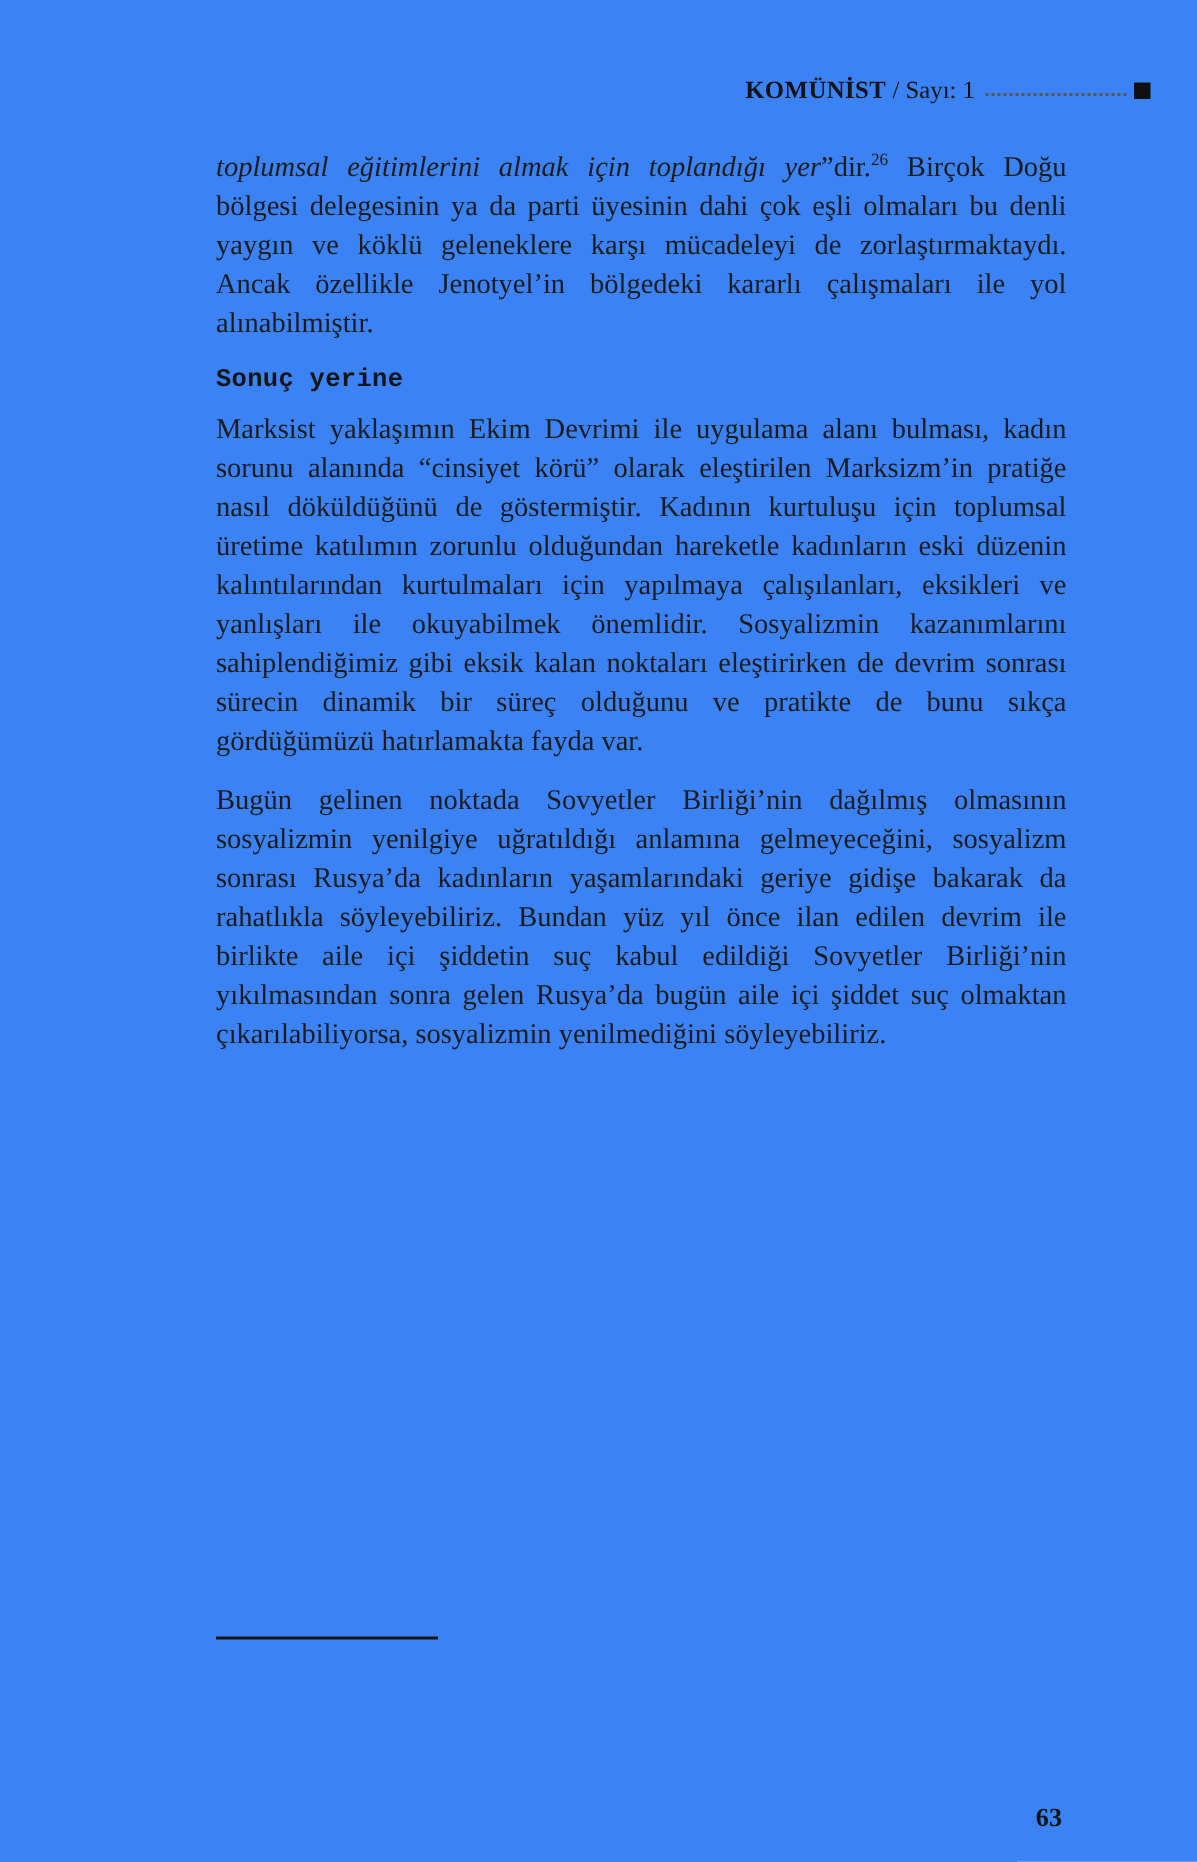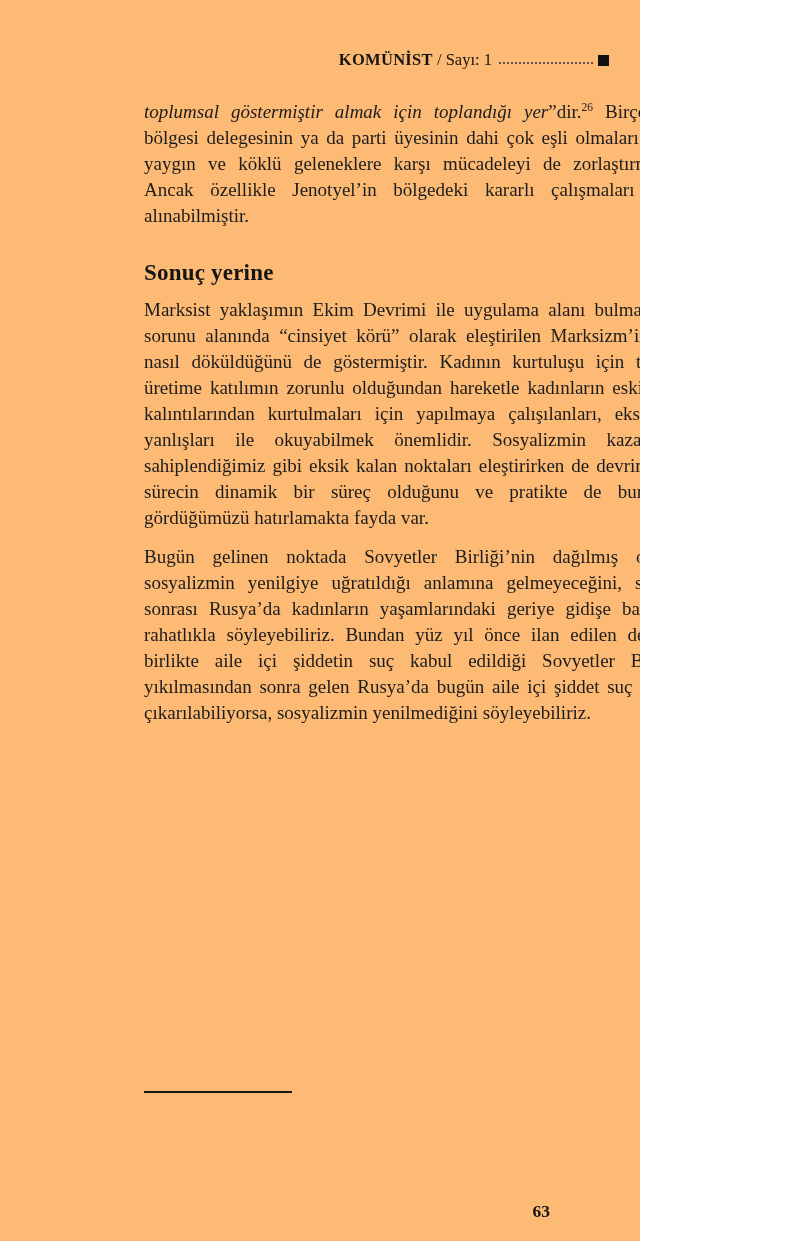--- a/index.html
+++ b/index.html
@@ -5,22 +5,22 @@
   html, body { margin: 0; padding: 0; }
   body {
     width: 798px; height: 1241px;
     background: #ffffff;
     font-family: "Liberation Serif", "DejaVu Serif", serif;
     color: #1c1c1c;
     -webkit-font-smoothing: antialiased;
   }
   .page {
     position: relative;
-    width: 640px; height: 1241px;
-    background: #fdba74;
+    width: 798px; height: 1241px;
+    background: #3b82f6;
     overflow: hidden;
   }
   
   .page-header {
     position: absolute;
     top: 50px; left: 144px; right: 31px;
     display: flex;
     align-items: center;
     justify-content: flex-end;
     font-size: 16.5px;
@@ -46,25 +46,25 @@
     text-align: justify;
     margin: 0 0 13px 0;
   }
   .para em { font-style: italic; }
   sup.fnref {
     font-size: 11.5px;
     line-height: 0;
     vertical-align: super;
   }
   h2.section-heading {
-    font-family: Liberation Serif, serif;
-    font-size: 23px;
+    font-family: Liberation Mono, monospace;
+    font-size: 17px;
     font-weight: 700;
     color: #151515;
-    margin: 31px 0 11px 0;
+    margin: 15px 0 11px 0;
     letter-spacing: 0.2px;
   }
 
   
   .footnote-rule {
     position: absolute;
     top: 1091px; left: 144px;
     width: 148px; height: 0;
     border-top: 2px solid #161616;
   }
@@ -94,21 +94,21 @@
 
   <div class="page-header">
     <span class="journal-title">KOMÜNİST</span>
     <span class="issue-label"> / Sayı: 1</span>
     <span class="header-dots"></span>
     <span class="header-square"></span>
   </div>
 
   <div class="content">
 
-    <p class="para"><em>toplumsal göstermiştir almak için toplandığı yer</em><span>”dir.</span><sup class="fnref">26</sup><span> Birçok Doğu bölgesi delegesinin ya da parti üyesinin dahi çok eşli olmaları bu denli yaygın ve köklü geleneklere karşı mücadeleyi de zorlaştırmaktaydı. Ancak özellikle Jenotyel’in bölgedeki kararlı çalışmaları ile yol alınabilmiştir.</span></p>
+    <p class="para"><em>toplumsal eğitimlerini almak için toplandığı yer</em><span>”dir.</span><sup class="fnref">26</sup><span> Birçok Doğu bölgesi delegesinin ya da parti üyesinin dahi çok eşli olmaları bu denli yaygın ve köklü geleneklere karşı mücadeleyi de zorlaştırmaktaydı. Ancak özellikle Jenotyel’in bölgedeki kararlı çalışmaları ile yol alınabilmiştir.</span></p>
 
     <h2 class="section-heading">Sonuç yerine</h2>
 
     <p class="para">Marksist yaklaşımın Ekim Devrimi ile uygulama alanı bulması, kadın sorunu alanında “cinsiyet körü” olarak eleştirilen Marksizm’in pratiğe nasıl döküldüğünü de göstermiştir. Kadının kurtuluşu için toplumsal üretime katılımın zorunlu olduğundan hareketle kadınların eski düzenin kalıntılarından kurtulmaları için yapılmaya çalışılanları, eksikleri ve yanlışları ile okuyabilmek önemlidir. Sosyalizmin kazanımlarını sahiplendiğimiz gibi eksik kalan noktaları eleştirirken de devrim sonrası sürecin dinamik bir süreç olduğunu ve pratikte de bunu sıkça gördüğümüzü hatırlamakta fayda var.</p>
 
     <p class="para">Bugün gelinen noktada Sovyetler Birliği’nin dağılmış olmasının sosyalizmin yenilgiye uğratıldığı anlamına gelmeyeceğini, sosyalizm sonrası Rusya’da kadınların yaşamlarındaki geriye gidişe bakarak da rahatlıkla söyleyebiliriz. Bundan yüz yıl önce ilan edilen devrim ile birlikte aile içi şiddetin suç kabul edildiği Sovyetler Birliği’nin yıkılmasından sonra gelen Rusya’da bugün aile içi şiddet suç olmaktan çıkarılabiliyorsa, sosyalizmin yenilmediğini söyleyebiliriz.</p>
 
   </div>
 
   <div class="footnote-rule"></div>

